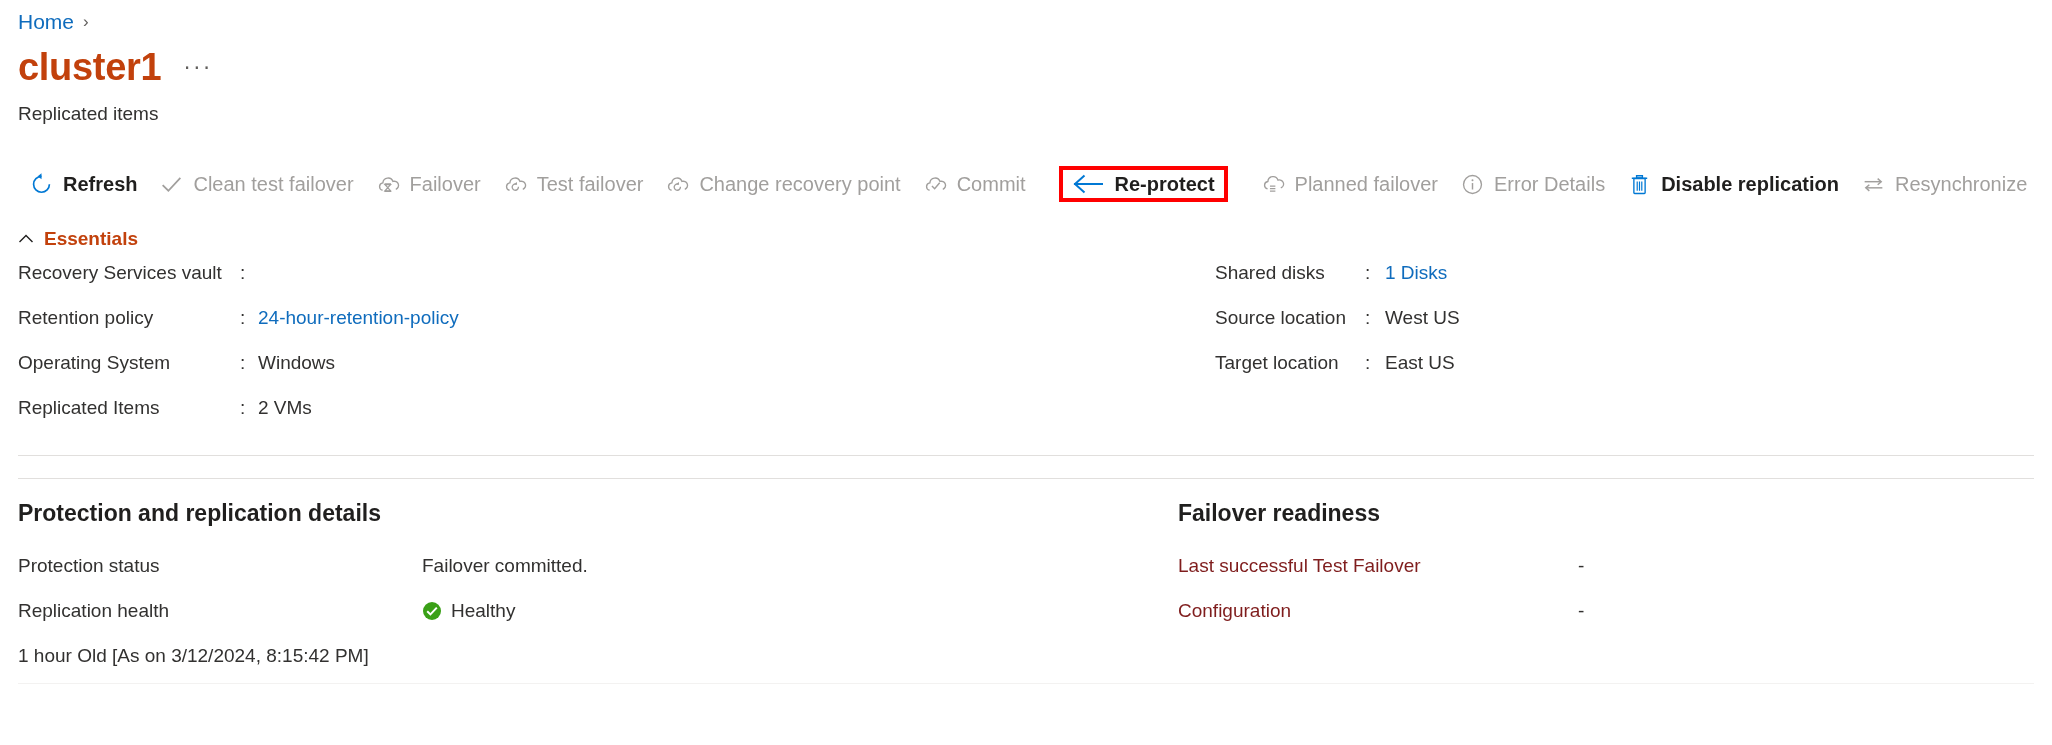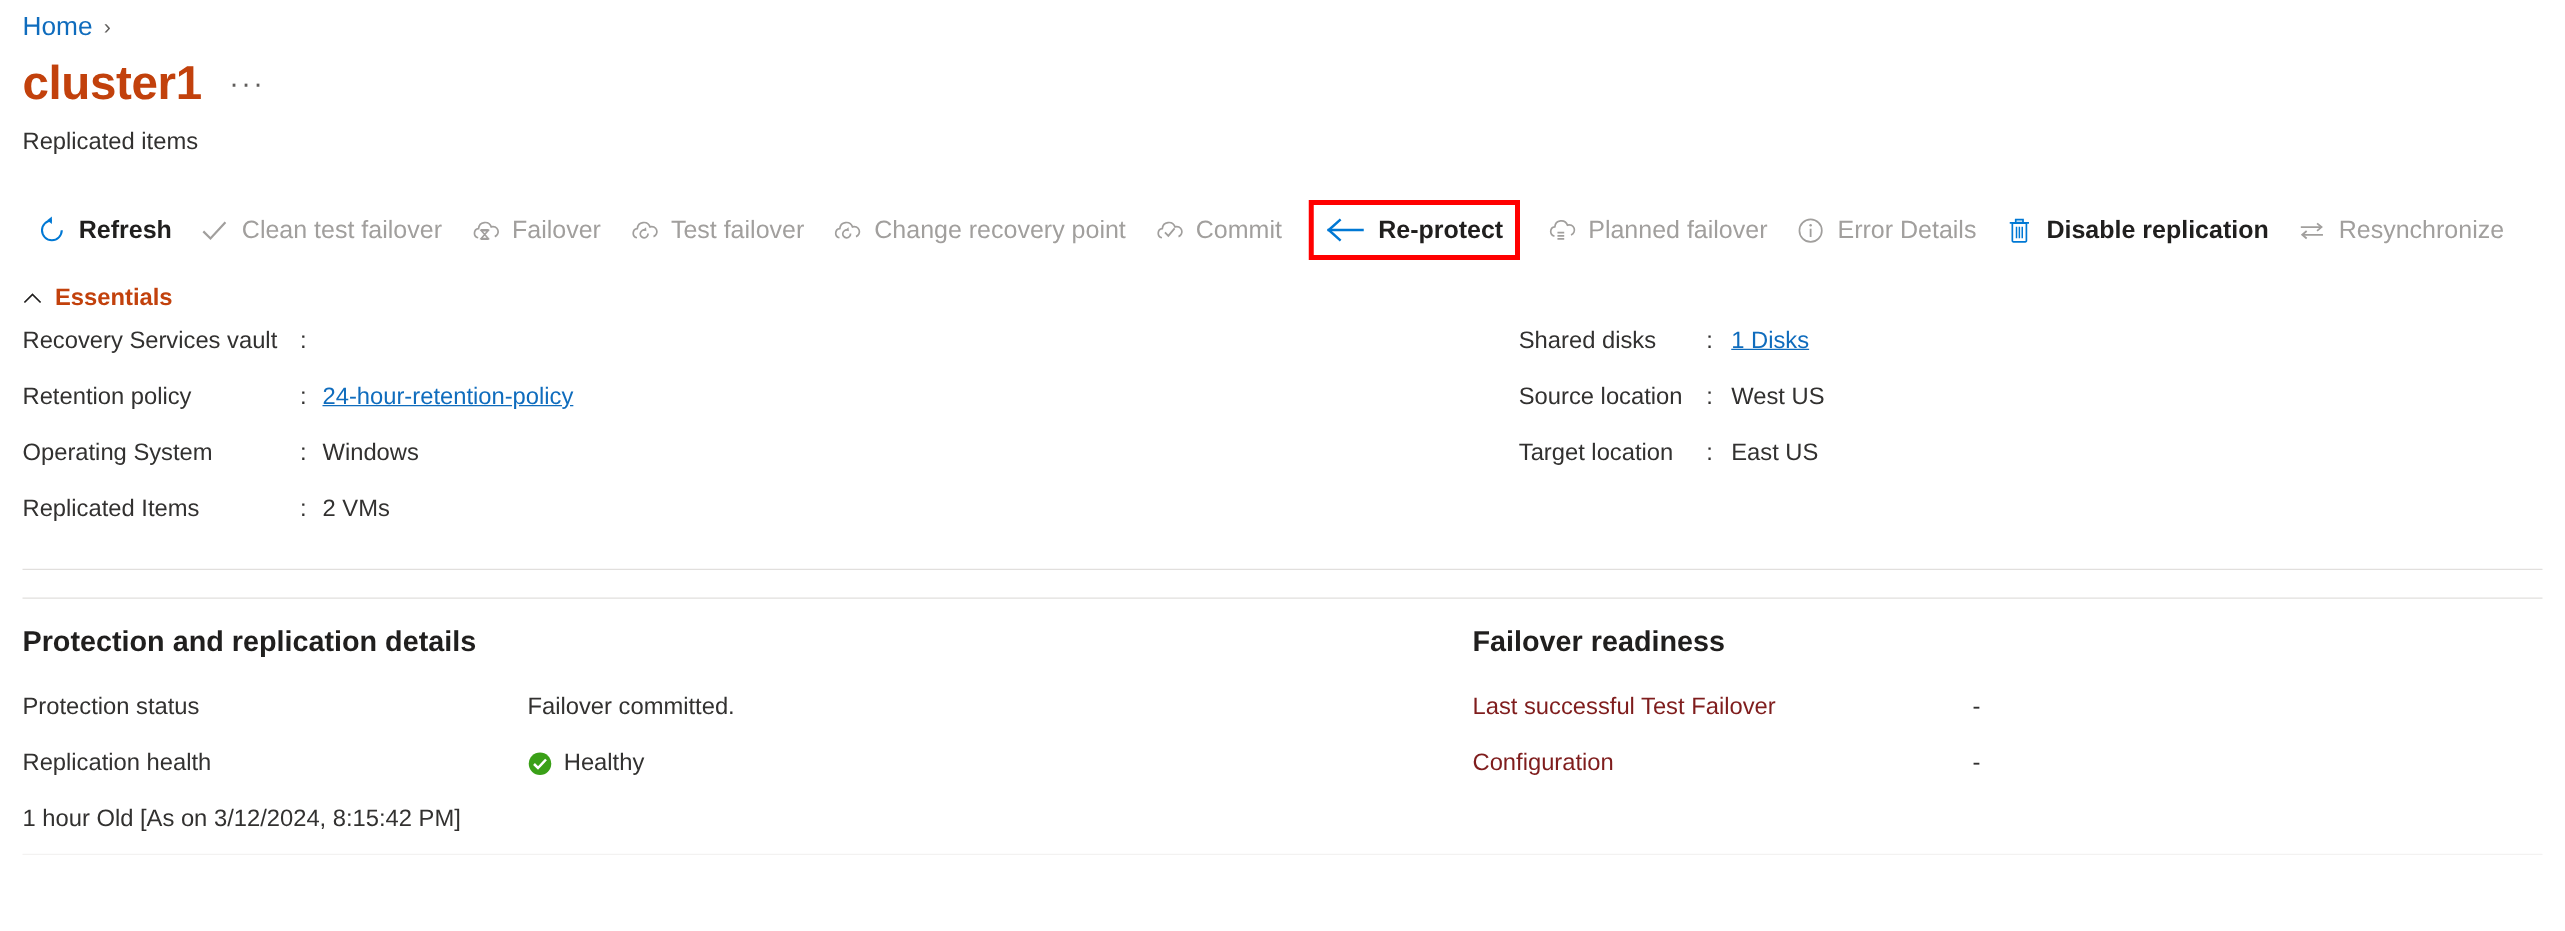--- a/index.html
+++ b/index.html
@@ -52,44 +52,44 @@
   }
   .cmd.enabled { color: #201f1e; cursor: pointer; }
   .cmd.enabled .cmd-label { font-weight: bold; }
   .cmd-label { line-height: 1; }
   .cmd-ico { width: 25px; height: 25px; flex: none; display: block; }
 
   .cmd.highlighted {
     border: 4px solid #ff0000;
     background: #ffffff;
     padding: 3px 9px;
-    height: 48px;
+    height: 36px;
     color: #201f1e;
     cursor: pointer;
-    margin: 0 10px;
+    margin: 0 22px;
   }
   .cmd.highlighted .cmd-label { font-weight: bold; color: #201f1e; }
 
   
   .essentials-head {
     position: absolute; left: 18px; top: 228px;
     display: flex; align-items: center; gap: 10px;
     font-size: 19px; font-weight: bold; color: #c2410c; cursor: pointer;
   }
   .chev { width: 16px; height: 16px; display: block; }
 
   .props { position: absolute; top: 262px; left: 0; width: 2052px; font-size: 19px; color: #323130; }
   .prop-col { position: absolute; }
   .prop-col.left  { left: 18px;  width: 560px; }
   .prop-col.right { left: 1183px; width: 600px; }
   .prop-row { display: flex; align-items: baseline; height: 45px; }
   .prop-key { color: #323130; }
   .prop-colon { color: #323130; }
   .prop-val { color: #323130; }
-  .prop-link { color: #0f6cbd; text-decoration: underline; cursor: pointer; }
+  .prop-link { color: #0f6cbd; cursor: pointer; }
 
   .left .prop-key   { width: 222px; }
   .left .prop-colon { width: 18px; }
   .right .prop-key  { width: 150px; margin-left: 32px; }
   .right .prop-colon{ width: 20px; }
 
   .divider { position: absolute; left: 18px; width: 2016px; height: 1px; background: #e1dfdd; }
 
   
   .section { position: absolute; font-size: 19px; }

